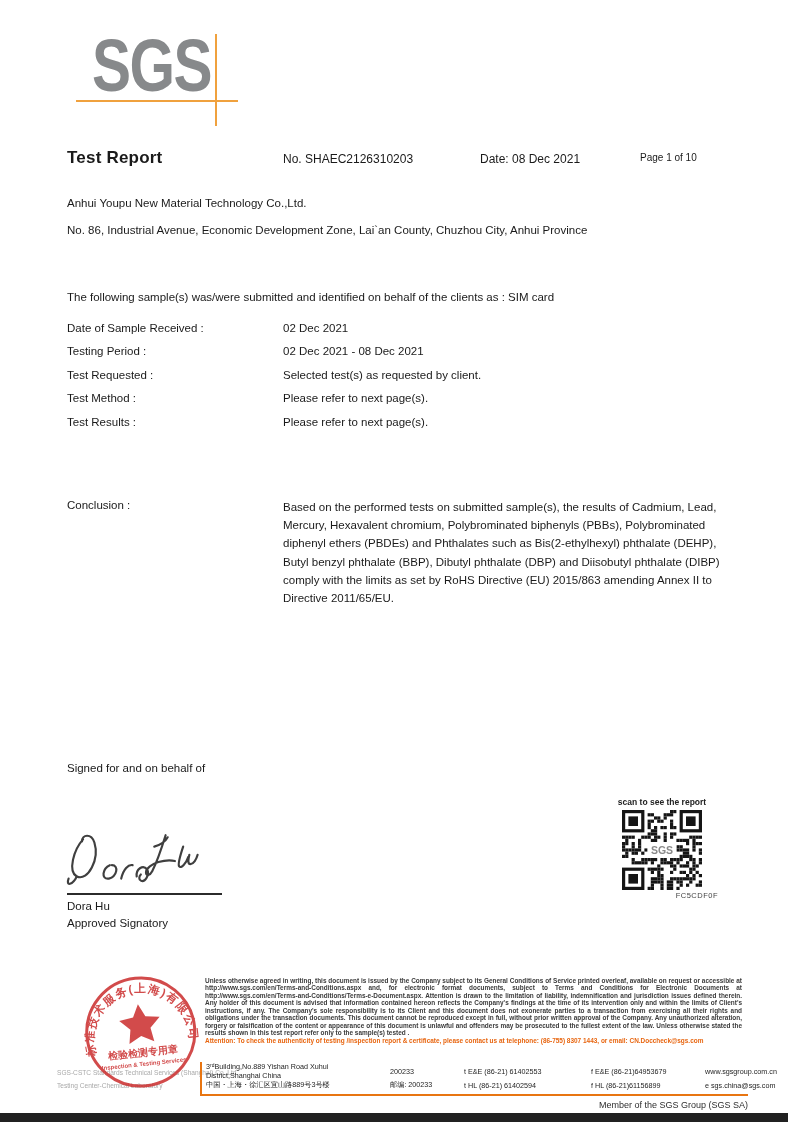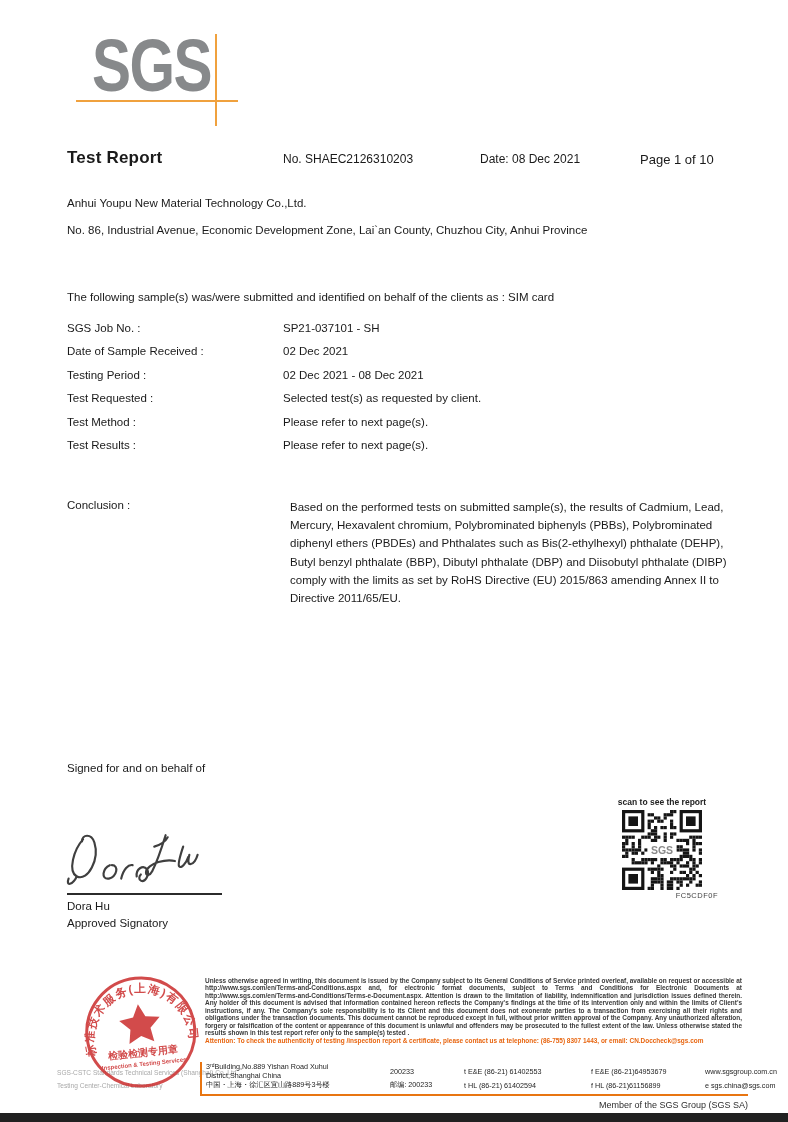--- a/index.html
+++ b/index.html
@@ -9,34 +9,34 @@
   
   .logo-wrap { position:absolute; left:92px; top:30px; }
   .logo-text { font-size:75px; font-weight:bold; color:#87898b; letter-spacing:-2px; line-height:70px; transform:scaleX(0.78); transform-origin:left top; font-family:"Liberation Sans", sans-serif; }
   .logo-hline { position:absolute; left:76px; top:100px; width:162px; height:2px; background:#f0a13e; }
   .logo-vline { position:absolute; left:215px; top:34px; width:2px; height:92px; background:#f0a13e; }
 
   
   .title { position:absolute; left:67px; top:148px; font-size:17px; font-weight:bold; letter-spacing:0.2px; }
   .hdr-no   { position:absolute; left:283px; top:152px; font-size:12px; }
   .hdr-date { position:absolute; left:480px; top:152px; font-size:12px; }
-  .hdr-page { position:absolute; left:640px; top:152px; font-size:13px; }
+  .hdr-page { position:absolute; left:640px; top:152px; font-size:10px; }
 
   .client-name { position:absolute; left:67px; top:197px; font-size:11.5px; }
   .client-addr { position:absolute; left:67px; top:224px; font-size:11.5px; }
 
   .intro { position:absolute; left:67px; top:291px; font-size:11.5px; }
 
   .fields { position:absolute; left:67px; top:316px; width:660px; }
   .frow { display:flex; height:23.5px; align-items:center; }
   .frow .lbl { width:216px; font-size:11.5px; flex:none; }
   .frow .val { font-size:11.5px; }
 
   .conclusion-lbl { position:absolute; left:67px; top:499px; font-size:11.5px; }
-  .conclusion-val { position:absolute; left:290px; top:498px; width:446px; font-size:11.5px; line-height:18.2px; }
+  .conclusion-val { position:absolute; left:283px; top:498px; width:446px; font-size:11.5px; line-height:18.2px; }
 
   .signed1 { position:absolute; left:67px; top:762px; font-size:11.5px; }
   .signed2 { position:absolute; left:67px; top:779px; font-size:11.5px; }
 
   .sig-svg { position:absolute; left:62px; top:828px; }
   .sig-rule { position:absolute; left:67px; top:893px; width:155px; height:2px; background:#2b2b2b; }
   .sig-name { position:absolute; left:67px; top:900px; font-size:11.5px; }
   .sig-role { position:absolute; left:67px; top:917px; font-size:11.5px; }
 
   
@@ -77,24 +77,20 @@
   <div class="hdr-no">No. SHAEC2126310203</div>
   <div class="hdr-date">Date: 08 Dec 2021</div>
   <div class="hdr-page">Page 1 of 10</div>
 
   <div class="client-name">Anhui Youpu New Material Technology Co.,Ltd.</div>
   <div class="client-addr">No. 86, Industrial Avenue, Economic Development Zone, Lai`an County, Chuzhou City, Anhui Province</div>
 
   <div class="intro">The following sample(s) was/were submitted and identified on behalf of the clients as : SIM card</div>
 
   <div class="fields">
-    <div class="frow">
-      <span class="lbl">SGS Job No. :</span>
-      <span class="val">SP21-037101 - SH</span>
-    </div>
     <div class="frow">
       <span class="lbl">Date of Sample Received :</span>
       <span class="val">02 Dec 2021</span>
     </div>
     <div class="frow">
       <span class="lbl">Testing Period :</span>
       <span class="val">02 Dec 2021 - 08 Dec 2021</span>
     </div>
     <div class="frow">
       <span class="lbl">Test Requested :</span>

